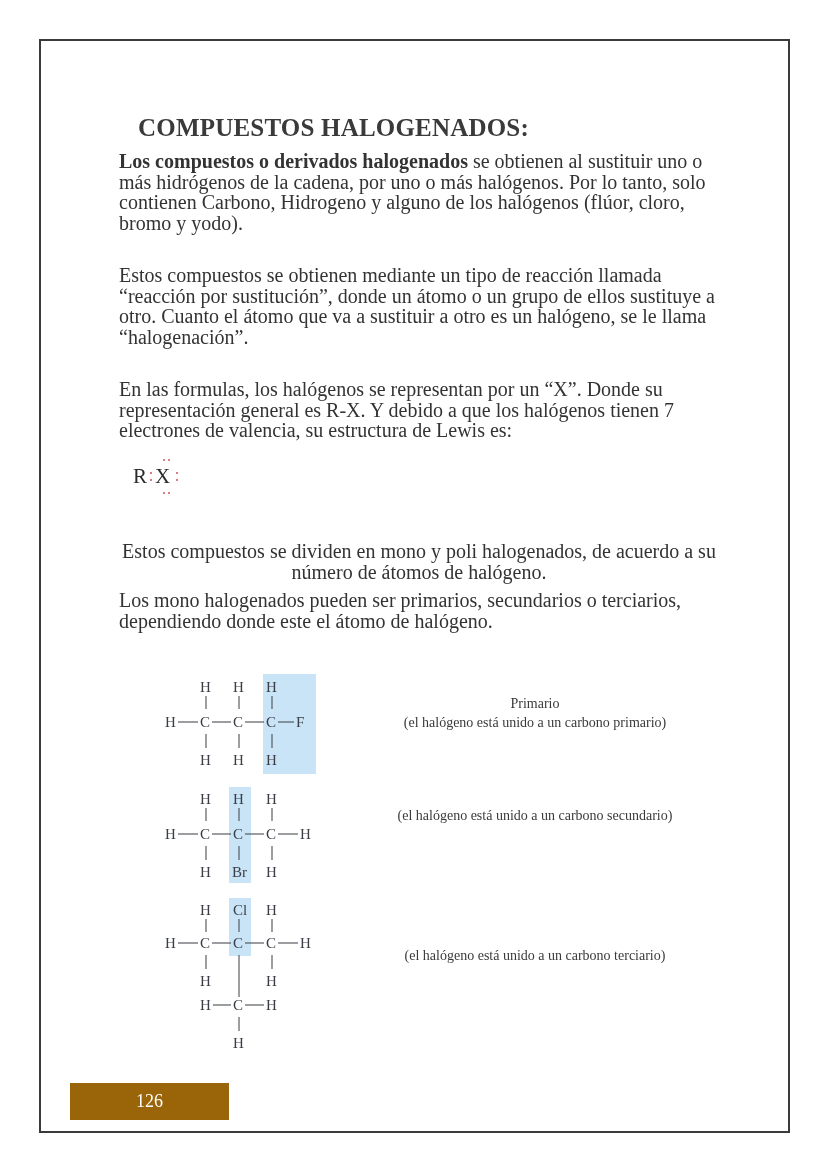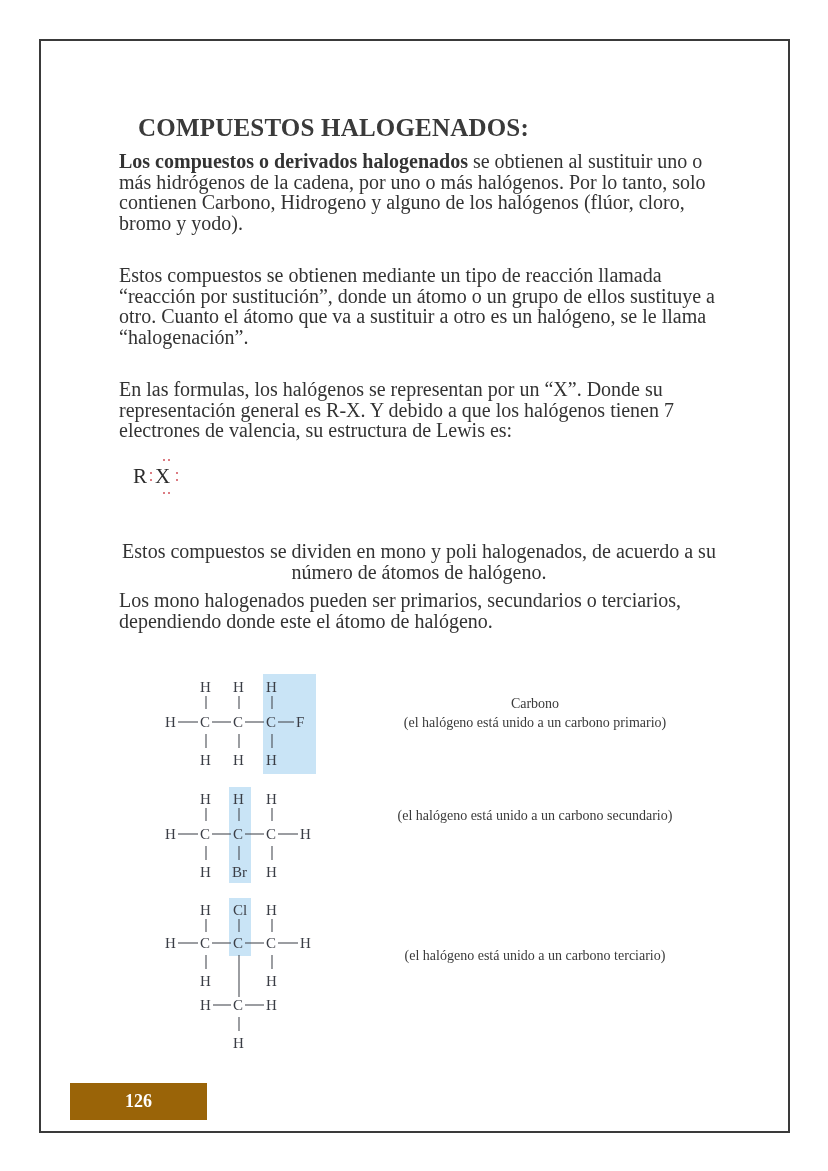--- a/index.html
+++ b/index.html
@@ -18,22 +18,22 @@
   #p4 { top: 541px; text-align: center; }
   #p5 { top: 590px; }
   .lewis { position: absolute; left: 131px; top: 452px; width: 80px; height: 50px; }
   .lewis span { position: absolute; font-size: 21px; color: #2b2b2b; }
   .dot { position: absolute; width: 2px; height: 2px; background: #d0505a; border-radius: 50%; }
   .struct { position: absolute; }
   .struct svg text { font-family: "Liberation Serif", "DejaVu Serif", serif; font-size: 15px; fill: #3a3d45; }
   .struct svg line { stroke: #4a4d55; stroke-width: 1.1; }
   .desc { position: absolute; left: 390px; width: 290px; text-align: center;
           font-size: 14px; line-height: 19px; color: #3a3a3a; }
-  .pagebox { position: absolute; left: 70px; top: 1083px; width: 137px; height: 37px;
-             background: #9a6408; color: #fff; font-weight: bold; font-size: 18px;
+  .pagebox { position: absolute; left: 70px; top: 1083px; width: 159px; height: 37px;
+             background: #9a6408; color: #fff; font-weight: normal; font-size: 18px;
              display: flex; align-items: center; justify-content: center; }
 </style>
 </head>
 <body>
 
 <div class="frame"></div>
 
 <h1 class="title">COMPUESTOS HALOGENADOS:</h1>
 
 <p class="para" id="p1"><b>Los compuestos o derivados halogenados</b><span> se obtienen al sustituir uno o más hidrógenos de la cadena, por uno o más halógenos. Por lo tanto, solo contienen Carbono, Hidrogeno y alguno de los halógenos (flúor, cloro, bromo y yodo).</span></p>
@@ -83,21 +83,21 @@
     <text x="136" y="55">F</text>
     <line x1="46" y1="62" x2="46" y2="76"></line>
       <line x1="79" y1="62" x2="79" y2="76"></line>
       <line x1="112" y1="62" x2="112" y2="76"></line>
     <text x="40" y="93">H</text>
     <text x="73" y="93">H</text>
     <text x="106" y="93">H</text>
   </svg>
 </div>
 <div class="desc" style="top:694px;">
-  <div>Carbono</div>
+  <div>Primario</div>
   <div>(el halógeno está unido a un carbono primario)</div>
 </div>
 
 <div class="struct" style="left:160px; top:787px;">
   <svg width="180" height="100" viewBox="0 0 180 100">
     <rect x="69" y="0" width="22" height="96" fill="#c9e4f6"></rect>
     <text x="40" y="17">H</text>
     <text x="73" y="17">H</text>
     <text x="106" y="17">H</text>
     <line x1="46" y1="21" x2="46" y2="34"></line>

